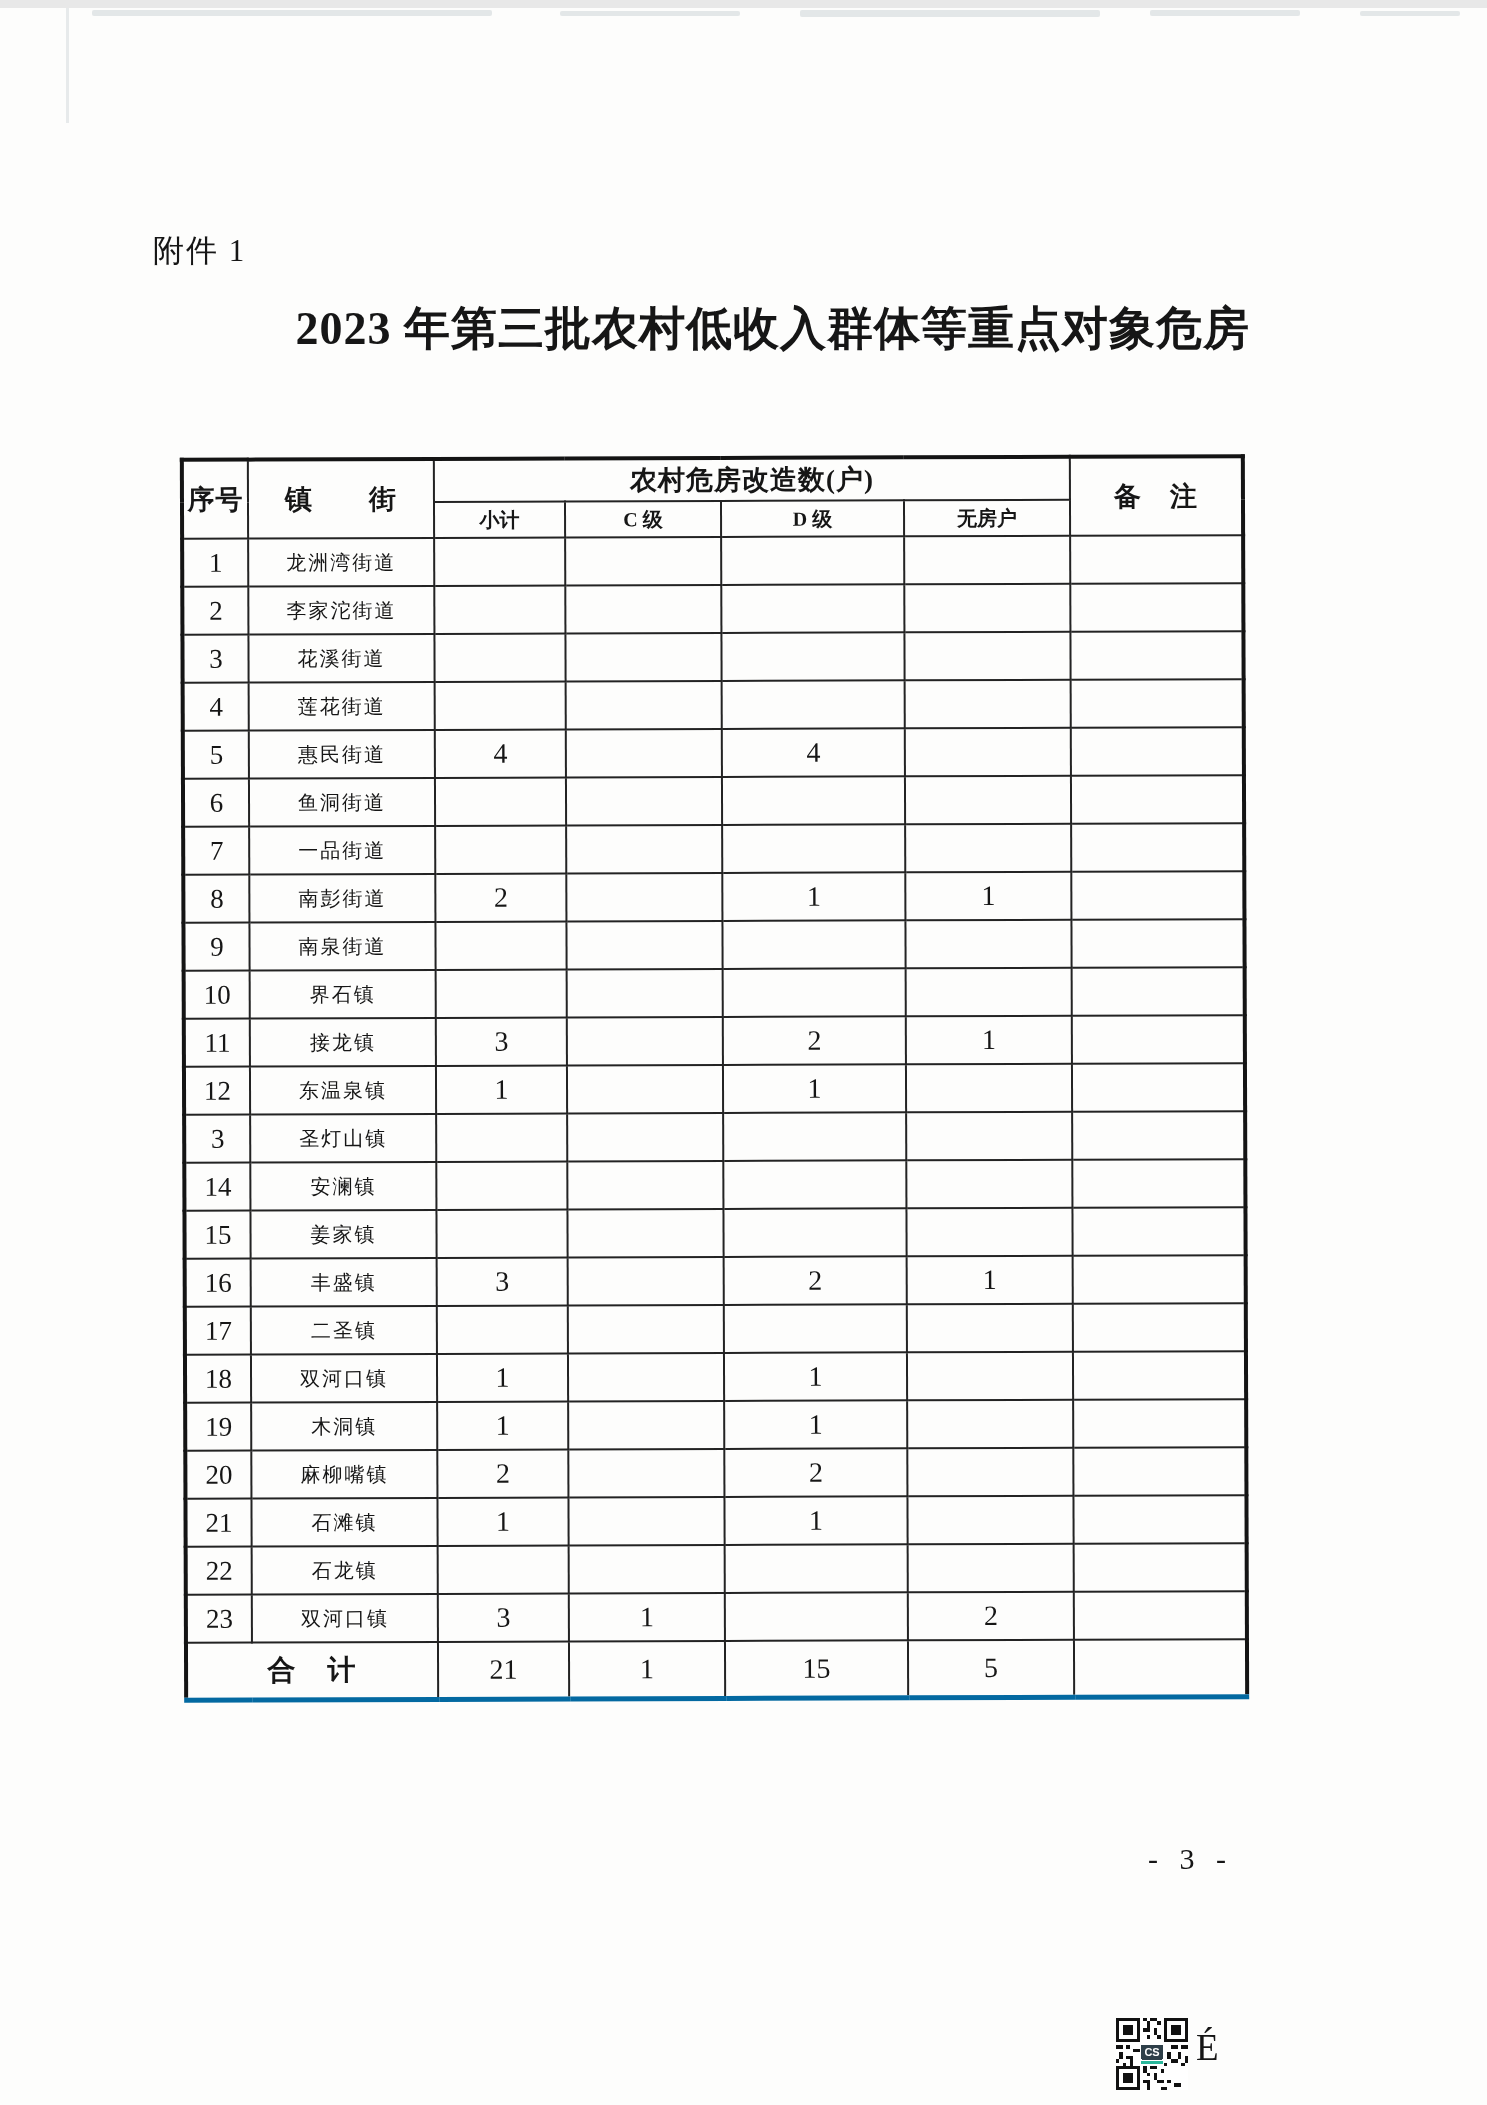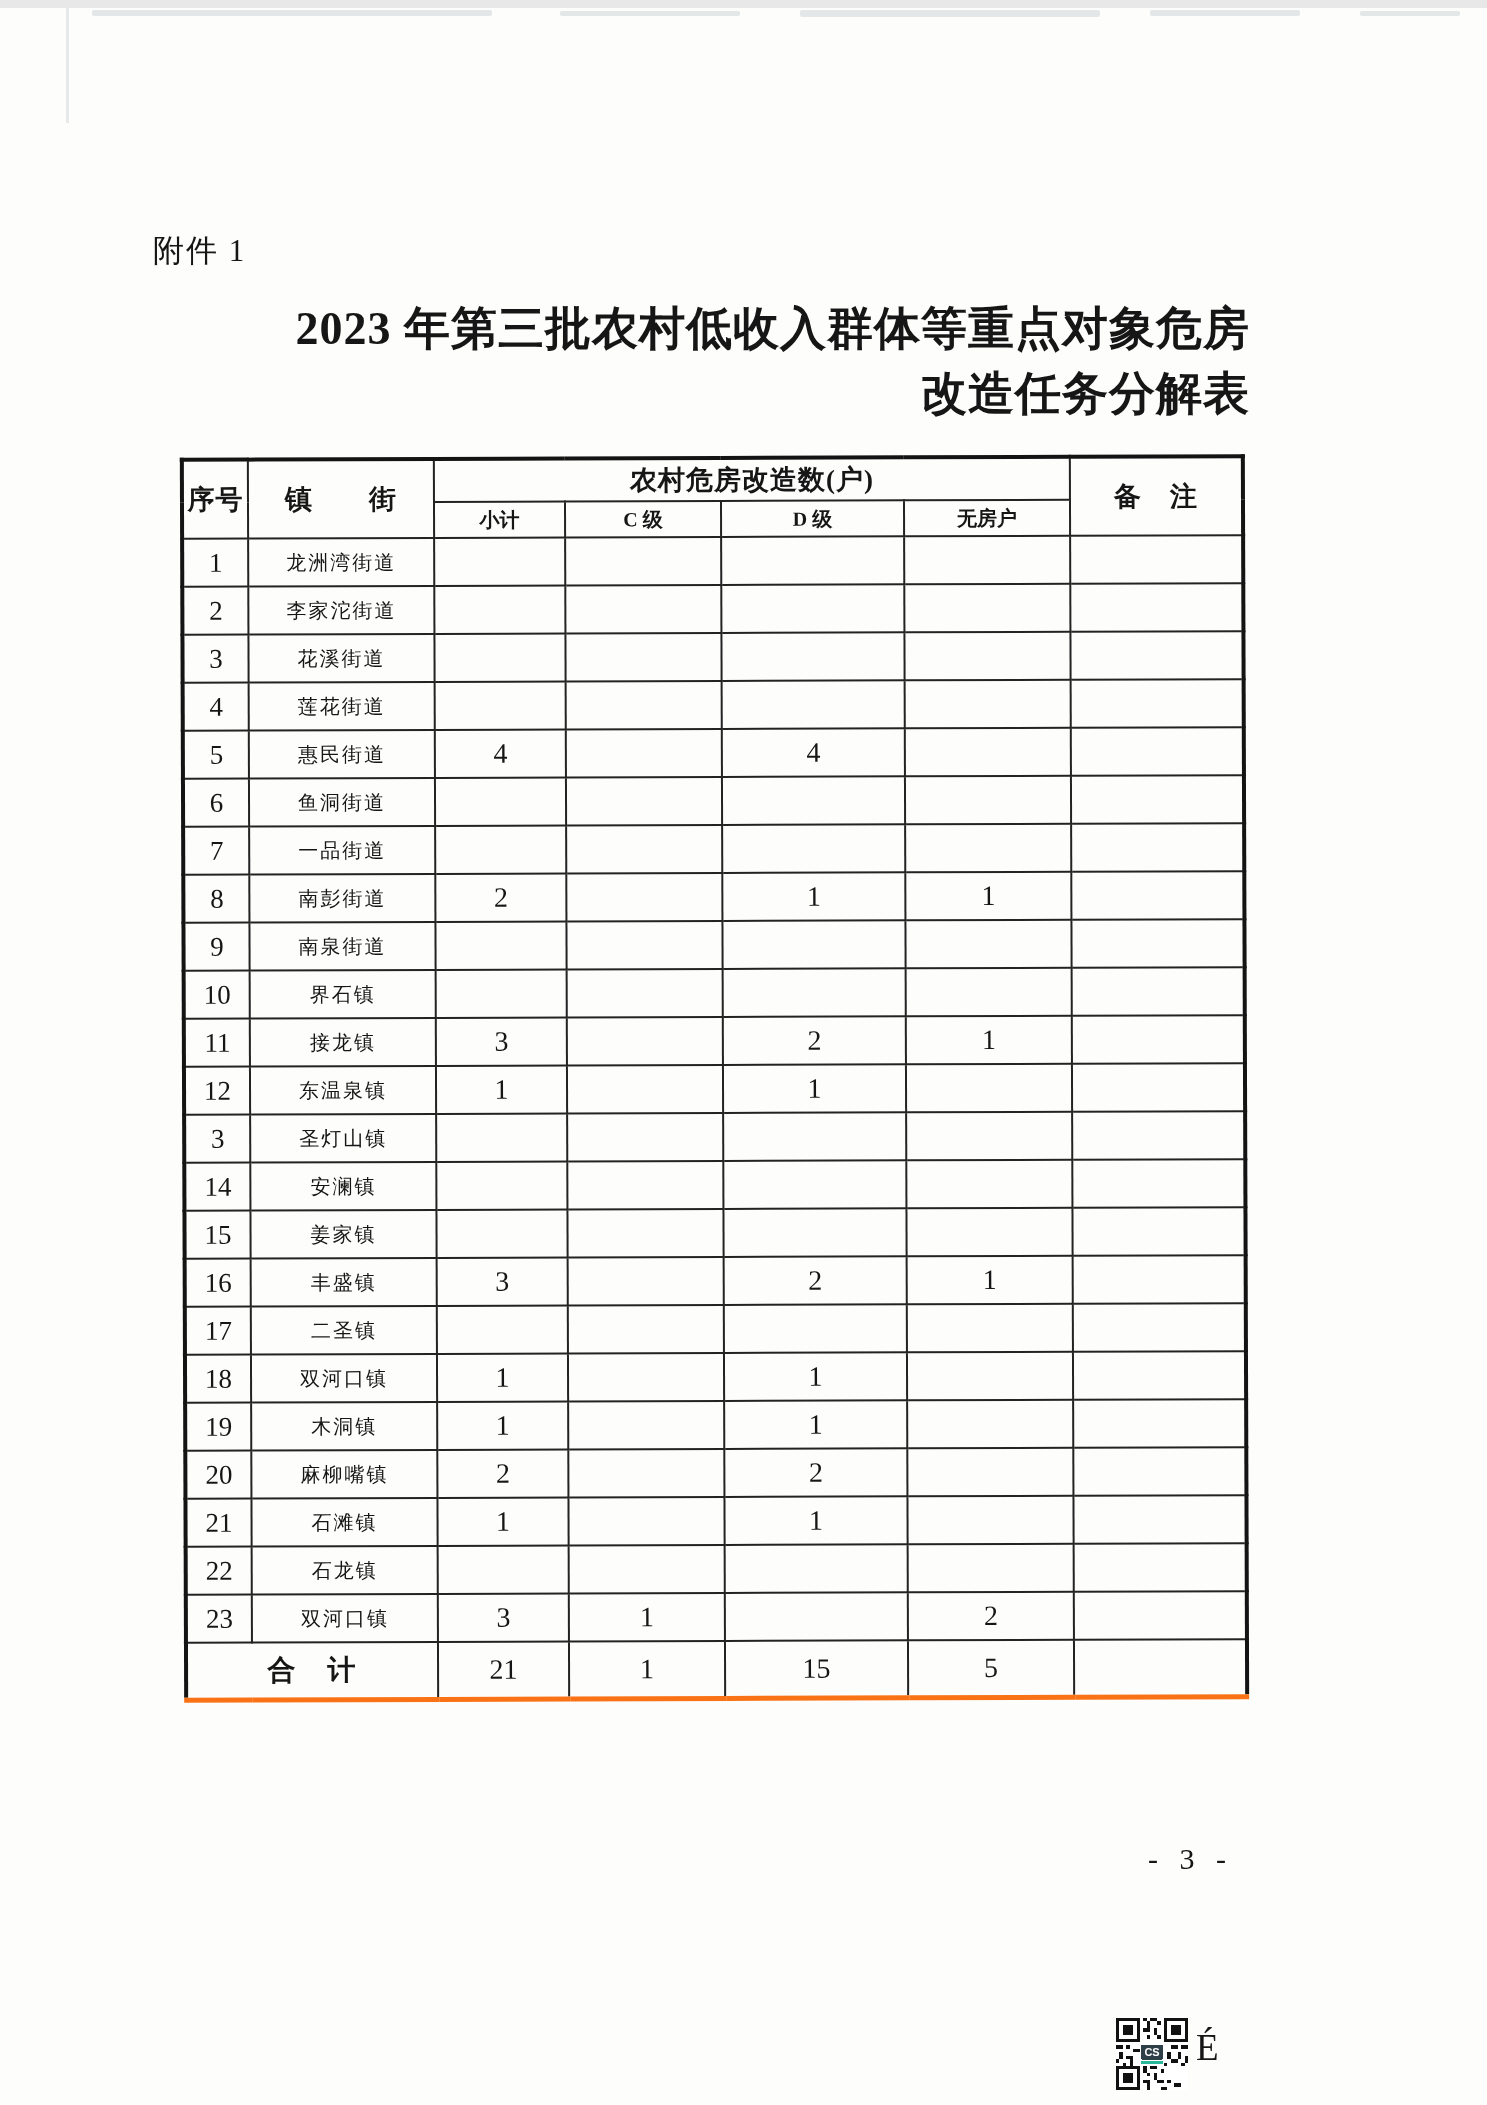--- a/index.html
+++ b/index.html
@@ -38,21 +38,21 @@
     border:2px solid #232323;
     text-align:center;vertical-align:middle;
     padding:0;overflow:hidden;white-space:nowrap;
   }
   tr.h1 th{height:40px;font-size:27px;font-weight:bold;letter-spacing:1px;}
   tr.h2 th{height:34px;font-size:20px;font-weight:bold;}
   tbody.rows tr{height:48px;}
   td.c-seq{font-size:27px;}
   td.c-town{font-size:20px;letter-spacing:2px;}
   td.c-num{font-size:28px;}
-  tr.total-row td{height:54px;font-size:28px;border-bottom:5px solid #f97316;text-align:center;}
+  tr.total-row td{height:54px;font-size:28px;border-bottom:5px solid #0369a1;text-align:center;}
   td.total-label{font-size:29px;font-weight:bold;letter-spacing:2px;}
 
   .page-number{
     position:absolute;left:1148px;top:1834px;
     font-size:30px;letter-spacing:7px;
   }
   .qr{position:absolute;left:1116px;top:2010px;width:72px;height:72px;}
   .watermark-letter{
     position:absolute;left:1196px;top:2018px;
     font-size:37px;
@@ -67,21 +67,20 @@
   <div class="smudge" style="left:560px;top:3px;width:180px;height:5px;"></div>
   <div class="smudge" style="left:800px;top:2px;width:300px;height:7px;"></div>
   <div class="smudge" style="left:1150px;top:2px;width:150px;height:6px;"></div>
   <div class="smudge" style="left:1360px;top:3px;width:100px;height:5px;"></div>
   <div class="edge-line" style="left:66px;top:0;width:3px;height:115px;"></div>
 
   <div class="attachment-label">附件 1</div>
 
   <div class="title-block">
     <div class="title-line">2023 年第三批农村低收入群体等重点对象危房</div>
-    <div class="title-line">改造任务分解表</div>
   </div>
 
   <div class="table-wrap">
     <table class="main">
       <colgroup>
         <col style="width:66px">
         <col style="width:186px">
         <col style="width:131px">
         <col style="width:156px">
         <col style="width:183px">

